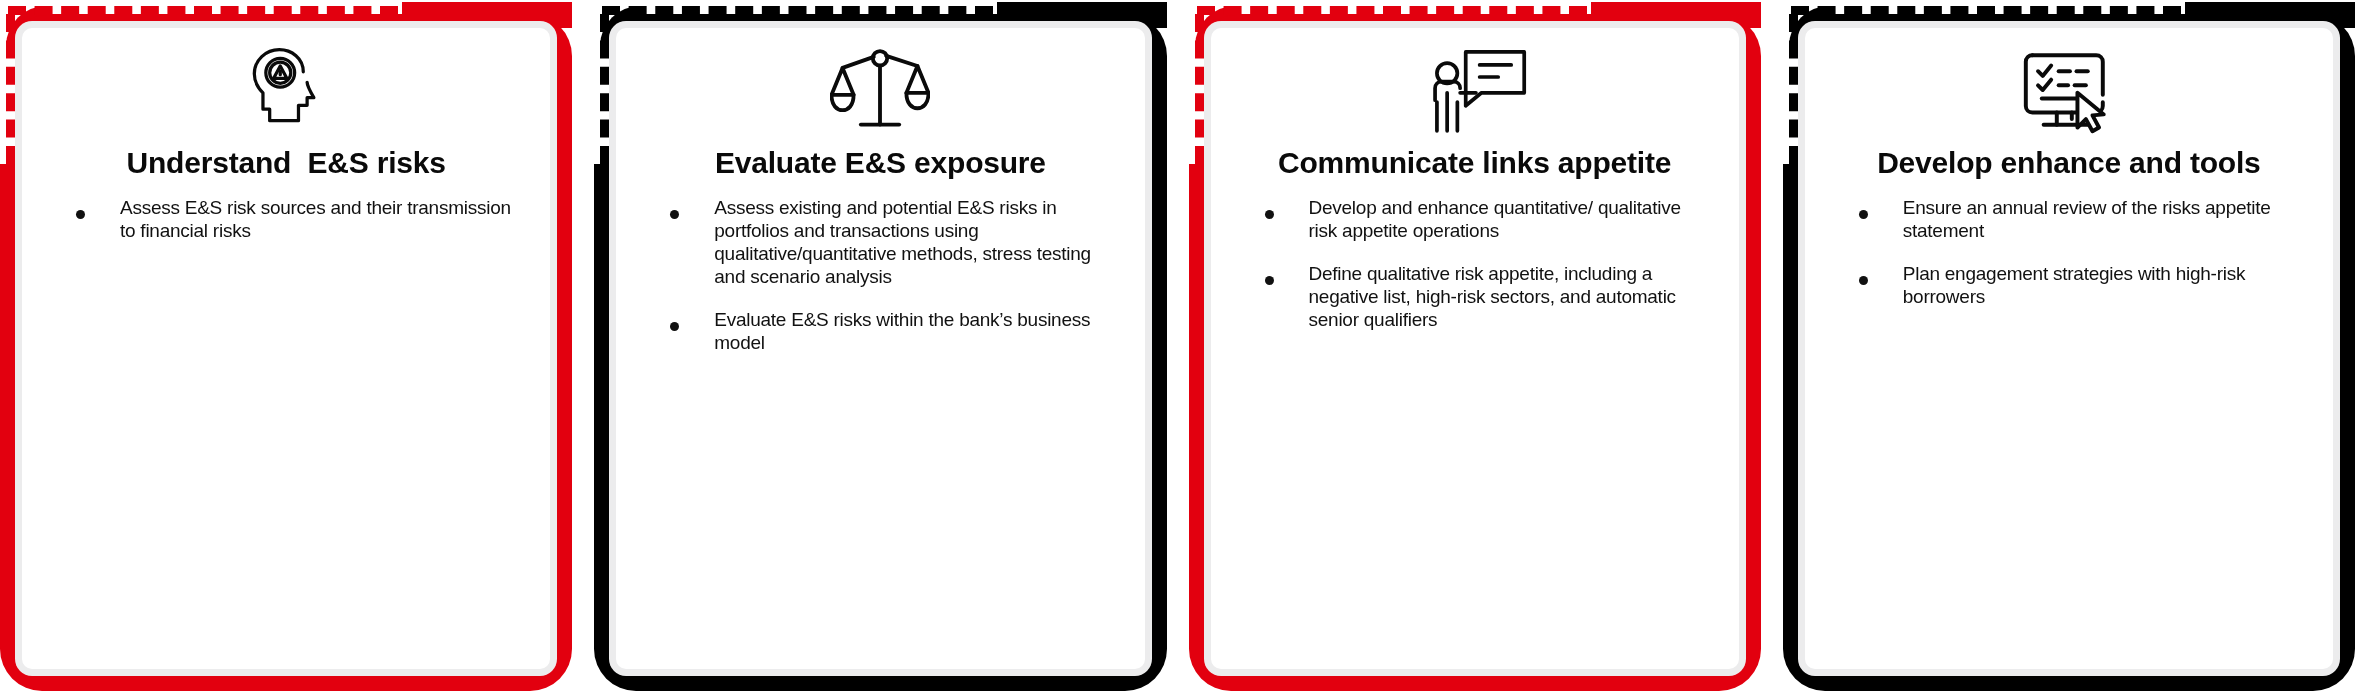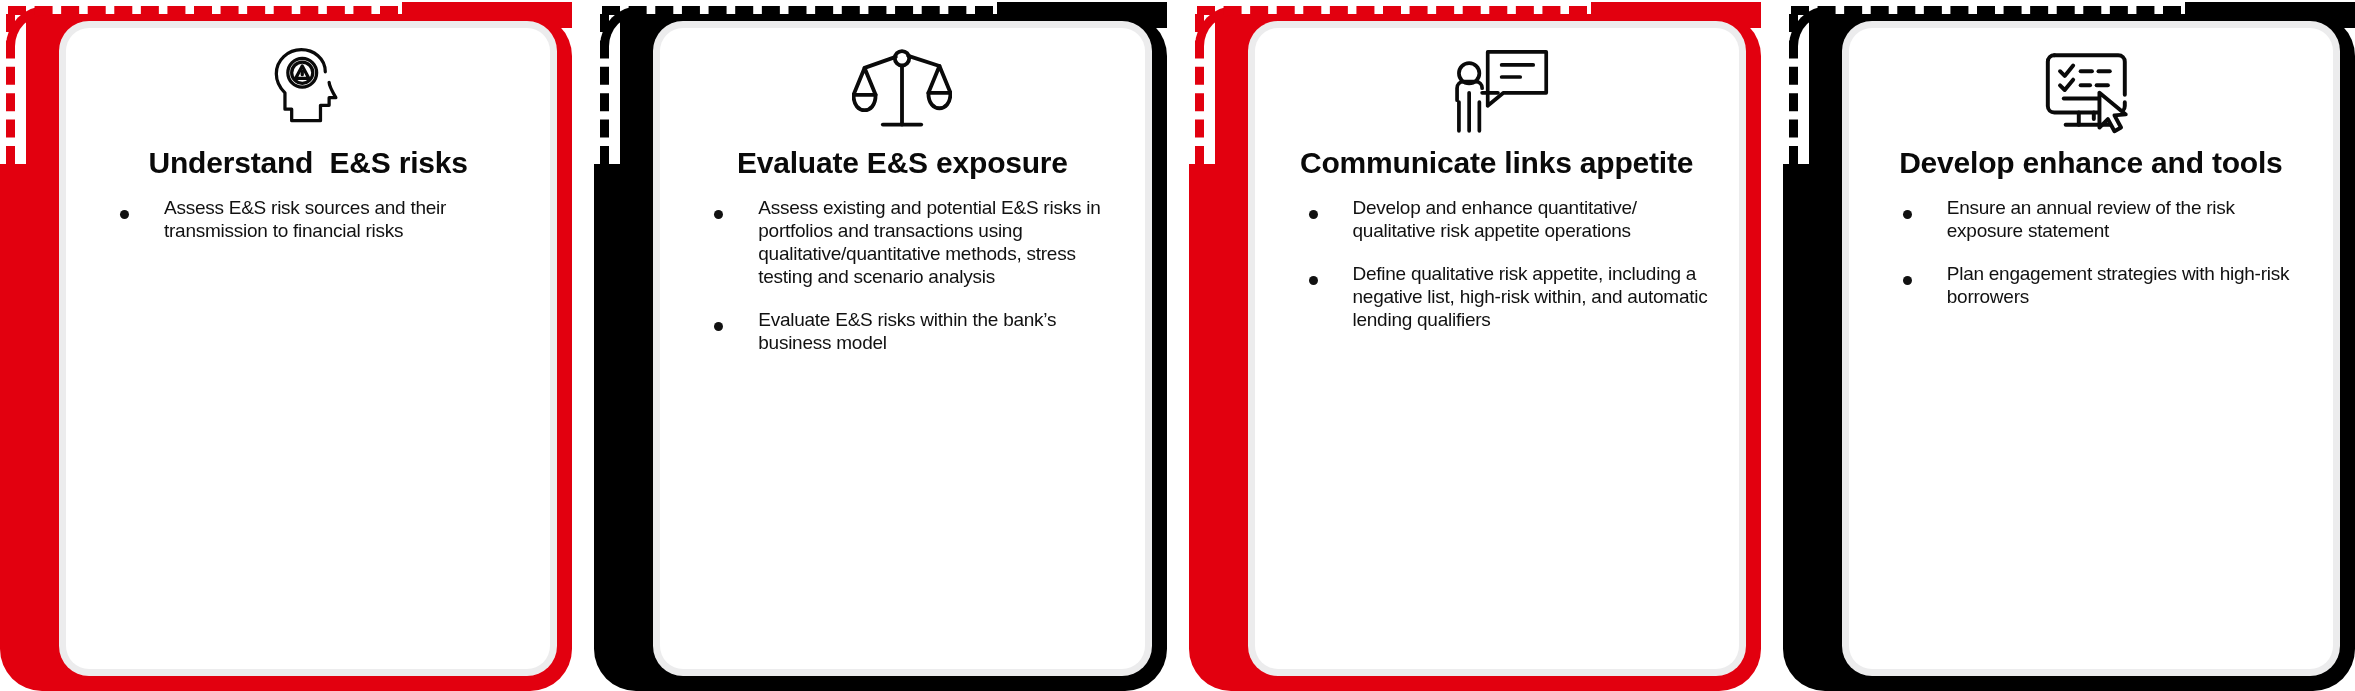--- a/index.html
+++ b/index.html
@@ -71,29 +71,28 @@
     right:0; top:2px;
     width:170px;height:26px;
     background:var(--accent);
   }
 
   
   .panel{
     position:absolute;
     left:22px; top:28px; right:22px; bottom:22px;
     background:#ffffff;
-    border-radius:23px;
+    border-radius:10px;
     box-shadow:0 0 0 7px #ececed;
     box-sizing:border-box;
     padding:8px 26px 10px 26px;
     display:flex;
     flex-direction:column;
     align-items:stretch;
     overflow:hidden;
-    margin-left:44px;
   }
 
   
   .icon-wrap{
     height:108px;
     display:flex;
     align-items:center;
     justify-content:center;
     flex:0 0 auto;
   }
@@ -215,21 +214,21 @@
         <path d="M37 93 L37 62"></path>
         <path d="M46 8 L109 8 L109 52 L63 52 L46 66 L46 52 Z"></path>
         <path d="M61 22 L95 22"></path>
         <path d="M61 35 L81 35"></path>
       </svg>
       </div>
       <div class="card-title">Communicate links appetite</div>
       <ul class="bullets">
 
           <li>Develop and enhance quantitative/ qualitative risk appetite operations</li>
-          <li>Define qualitative risk appetite, including a negative list, high-risk within, and automatic lending qualifiers</li>
+          <li>Define qualitative risk appetite, including a negative list, high-risk sectors, and automatic senior qualifiers</li>
       </ul>
     </div>
   </div>
     <div class="card" style="--accent: #000000;">
     <div class="frame"></div>
     <div class="frame-notch"></div>
     <div class="top-cap"></div>
     <div class="dash-corner"></div>
     <div class="dash-top"></div>
     <div class="dash-left"></div>
@@ -248,18 +247,18 @@
         <path d="M61 29 L73 29"></path>
         <path d="M42 44 L52 44"></path>
         <path d="M59 44 L71 44"></path>
         <path d="M24 58 L64 58"></path>
         <path d="M62 52 L62 89 L71 80 L78 93 L85 89 L78 76 L90 75 Z" fill="#ffffff"></path>
       </svg>
       </div>
       <div class="card-title">Develop enhance and tools</div>
       <ul class="bullets">
 
-          <li>Ensure an annual review of the risk exposure statement</li>
+          <li>Ensure an annual review of the risks appetite statement</li>
           <li>Plan engagement strategies with high-risk borrowers</li>
       </ul>
     </div>
   </div>
   </div>
 
 </body></html>

